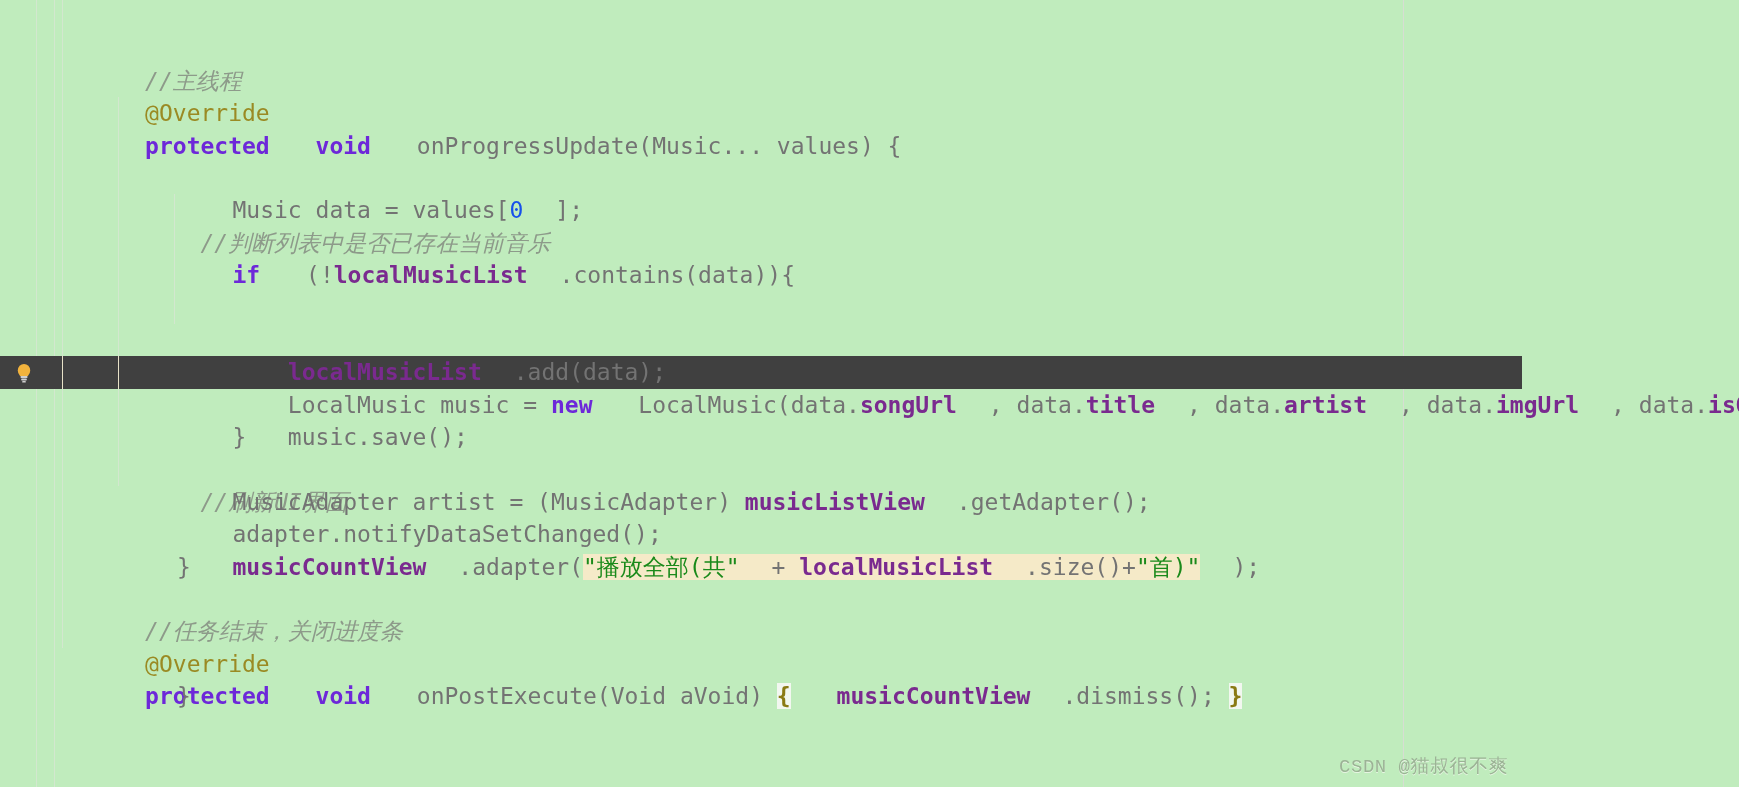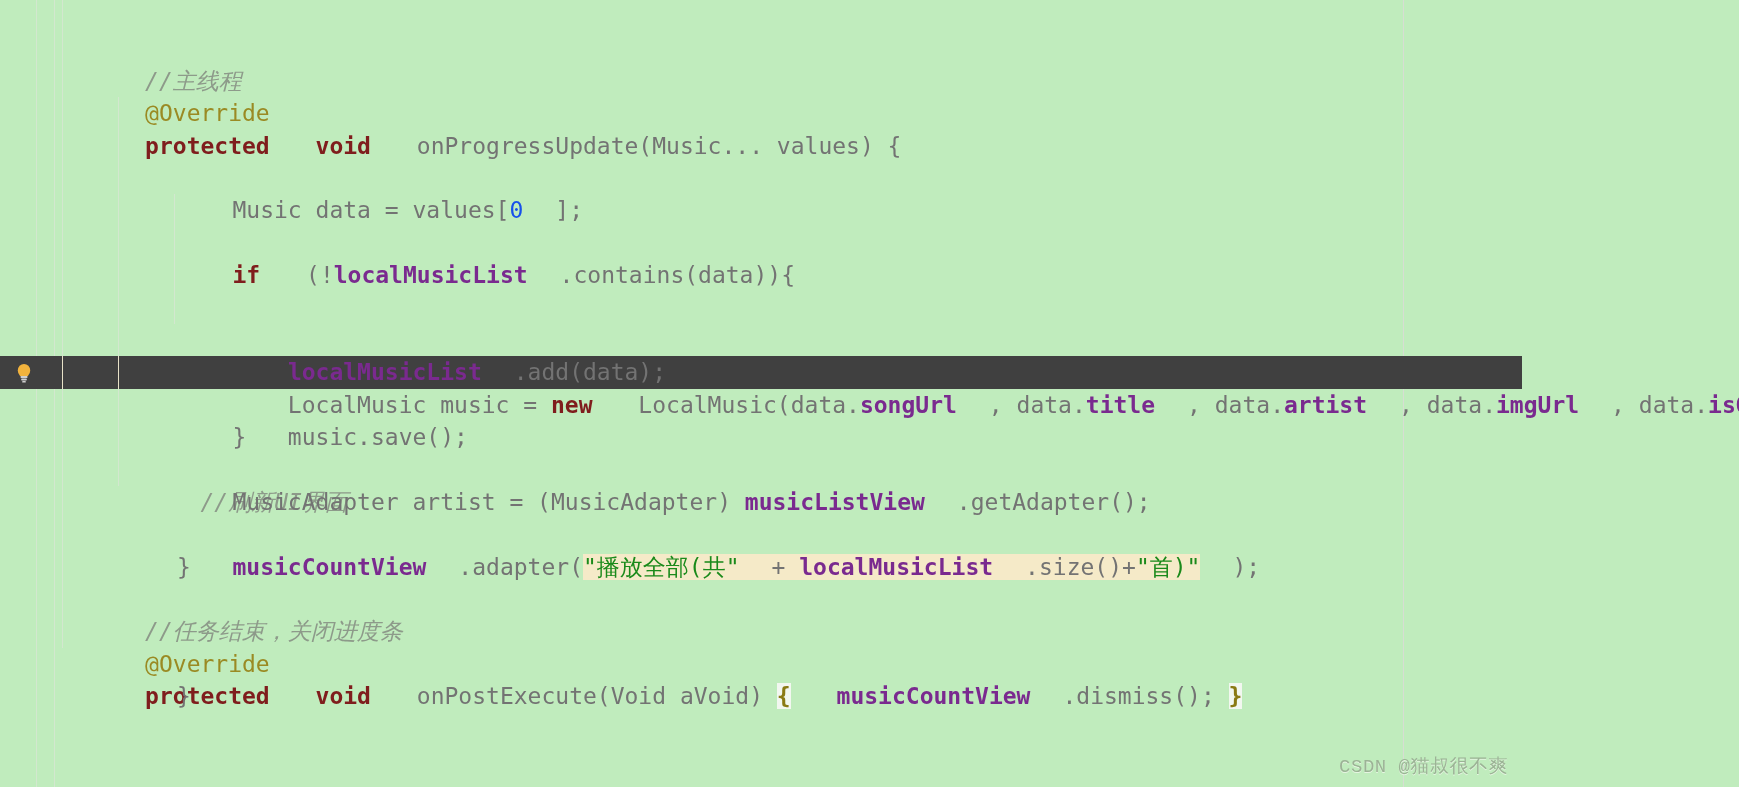--- a/index.html
+++ b/index.html
@@ -87,21 +87,21 @@
   #lightbulb-icon {
     position: absolute;
     left: 14px;
     top: 6px;
     width: 20px;
     height: 22px;
     z-index: 5;
   }
 
   
-  .kw        { color: #7f1d1d; font-weight: bold; }   
+  .kw        { color: #6d28d9; font-weight: bold; }   
   .anno      { color: #9a8a23; }                       
   .cmt       { color: #8d9a8a; font-style: italic; }   
   .fld       { color: #7a2a8f; font-weight: bold; }    
   .num       { color: #1750eb; }                       
   .str       { color: #1a8a1a; }                       
   .plain     { color: #737373; padding-left: 32px; }
   .brace-hl  { background: #f2f7f0; color: #8a7a14; font-weight: bold; }
   .str-hl    { background: #f5eac8; }
 
   
@@ -145,20 +145,21 @@
 
     <div class="line">
       <span class="indent-guide" style="left:62px"></span>
       <span class="indent-guide" style="left:118px"></span>
       <span class="code"><span class="plain">    Music data = values[</span><span class="num">0</span><span class="plain">];</span></span>
     </div>
 
     <div class="line">
       <span class="indent-guide" style="left:62px"></span>
       <span class="indent-guide" style="left:118px"></span>
+      <span class="code"><span class="cmt">    //判断列表中是否已存在当前音乐</span></span>
     </div>
 
     <div class="line">
       <span class="indent-guide" style="left:62px"></span>
       <span class="indent-guide" style="left:118px"></span>
       <span class="code"><span class="plain">    </span><span class="kw">if</span><span class="plain"> (!</span><span class="fld">localMusicList</span><span class="plain">.contains(data)){</span></span>
     </div>
 
     <div class="line">
       <span class="indent-guide" style="left:62px"></span>
@@ -207,20 +208,21 @@
 
     <div class="line">
       <span class="indent-guide" style="left:62px"></span>
       <span class="indent-guide" style="left:118px"></span>
       <span class="code"><span class="plain">    MusicAdapter artist = (MusicAdapter) </span><span class="fld">musicListView</span><span class="plain">.getAdapter();</span></span>
     </div>
 
     <div class="line">
       <span class="indent-guide" style="left:62px"></span>
       <span class="indent-guide" style="left:118px"></span>
+      <span class="code"><span class="plain">    adapter.notifyDataSetChanged();</span></span>
     </div>
 
     <div class="line">
       <span class="indent-guide" style="left:62px"></span>
       <span class="indent-guide" style="left:118px"></span>
       <span class="code"><span class="plain">    </span><span class="fld">musicCountView</span><span class="plain">.adapter(</span><span class="str-hl"><span class="str">"播放全部(共"</span><span class="plain">+ </span><span class="fld">localMusicList</span><span class="plain">.size()+</span><span class="str">"首)"</span></span><span class="plain">);</span></span>
     </div>
 
     <div class="line">
       <span class="indent-guide" style="left:62px"></span>

